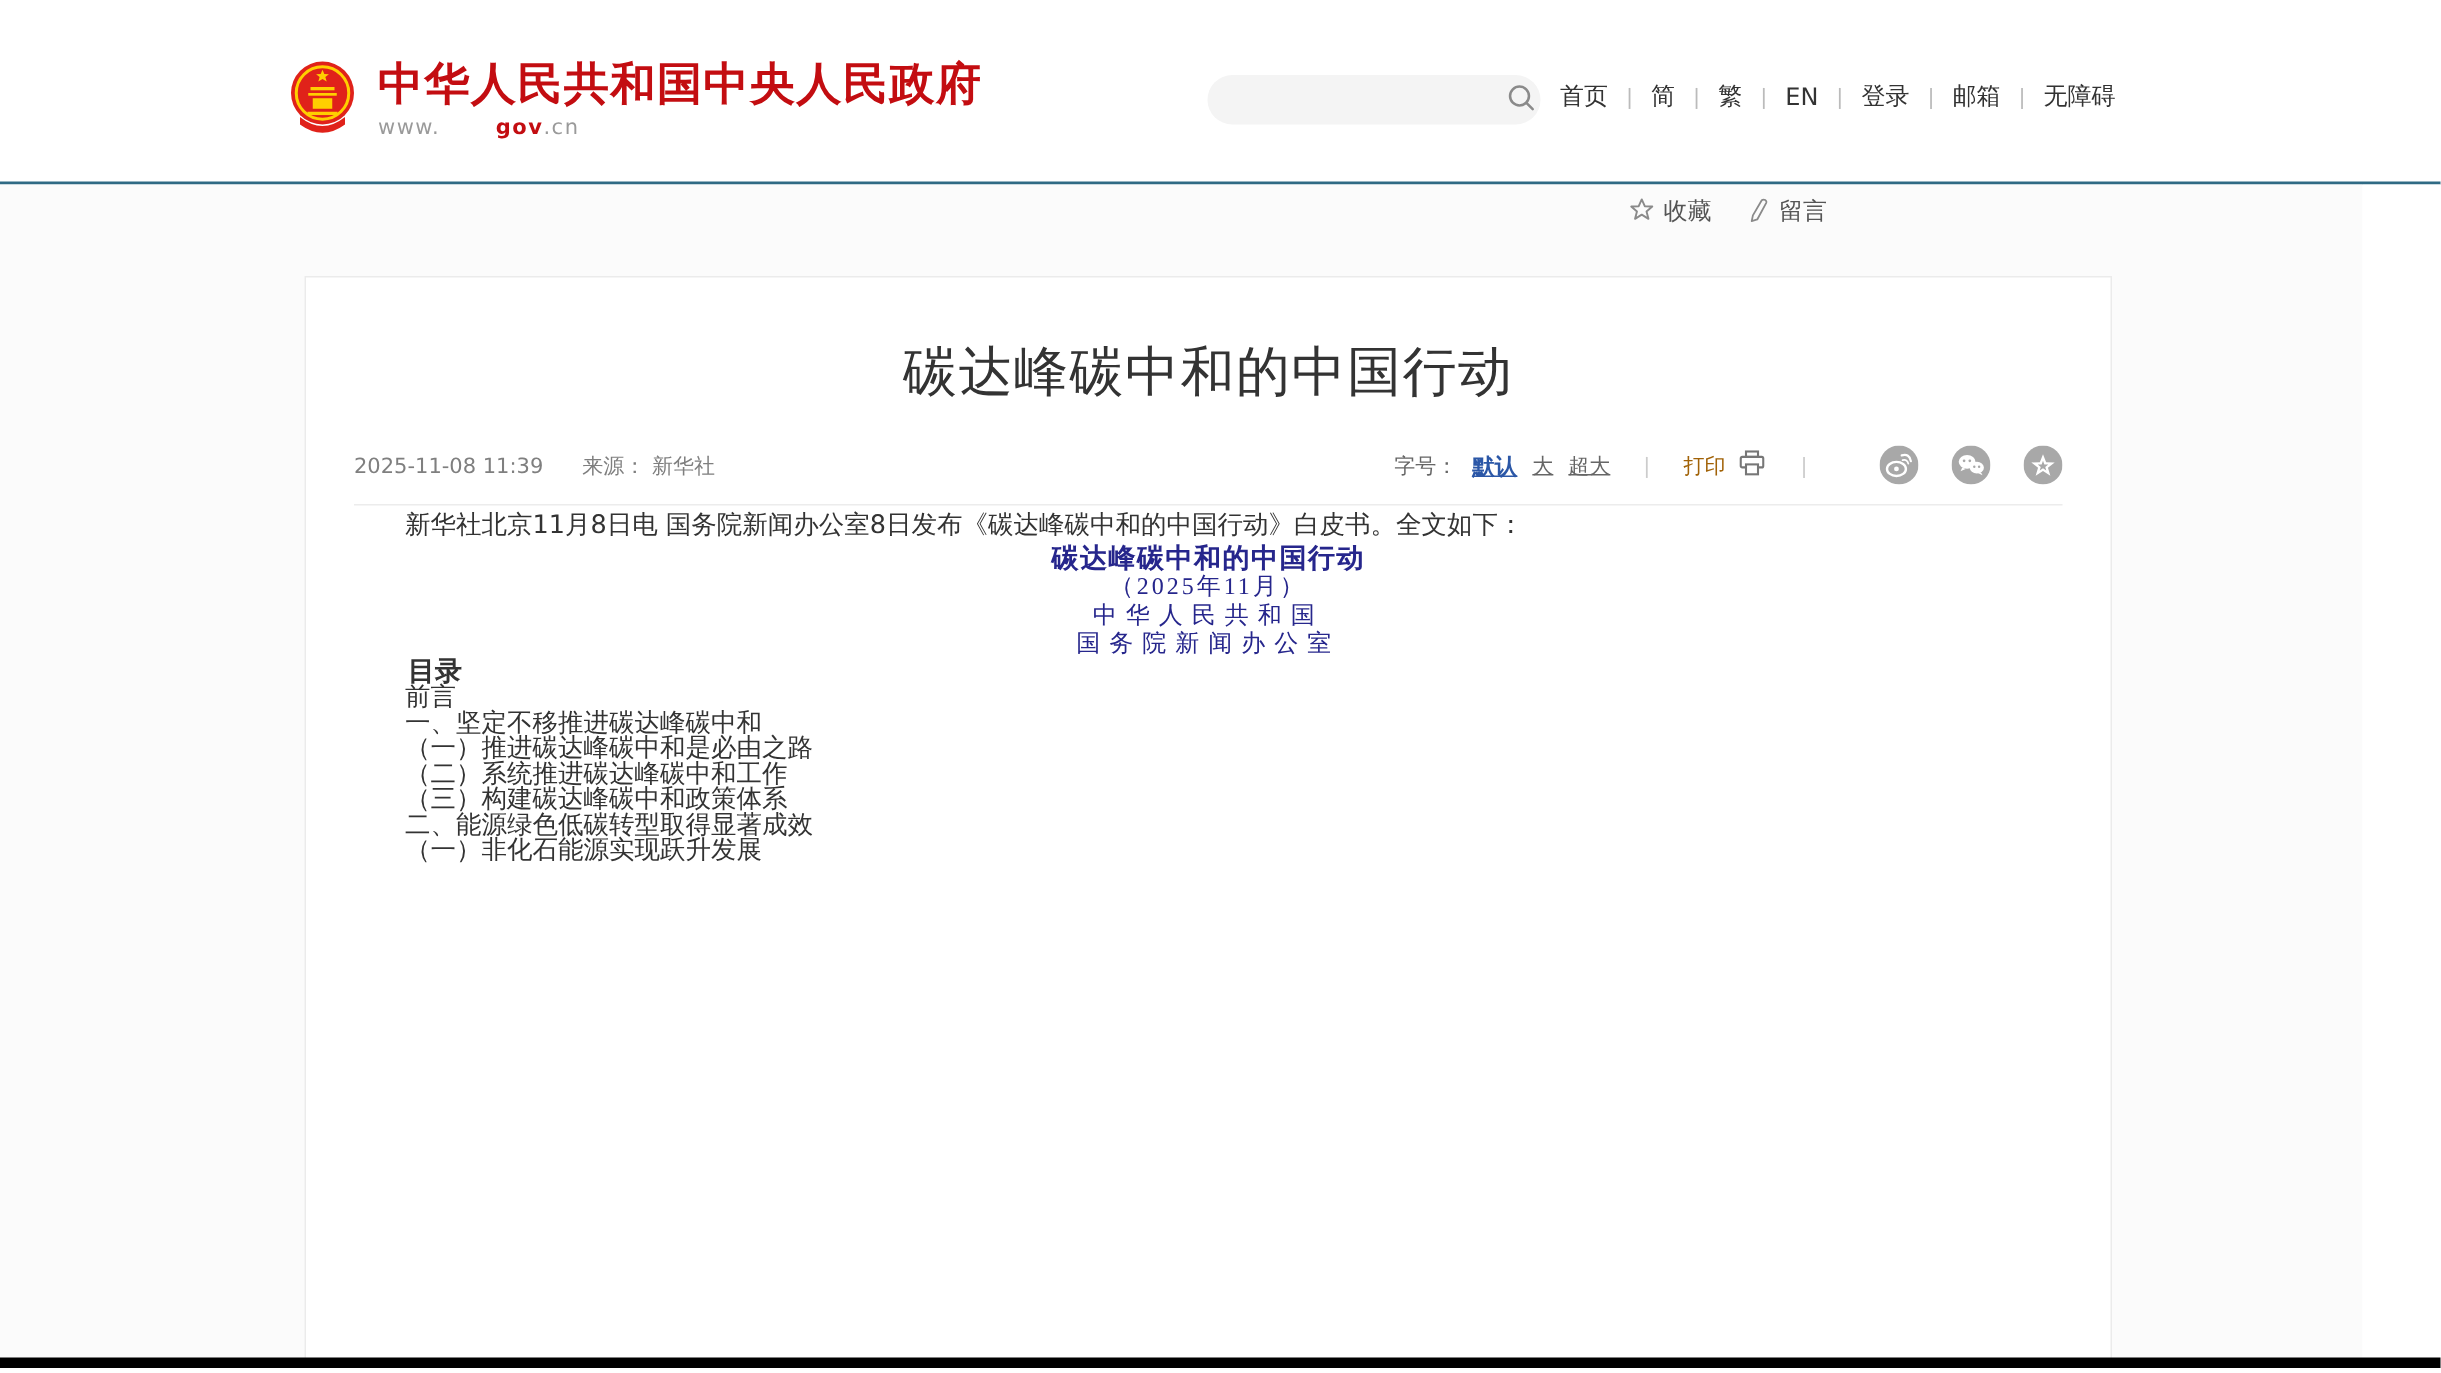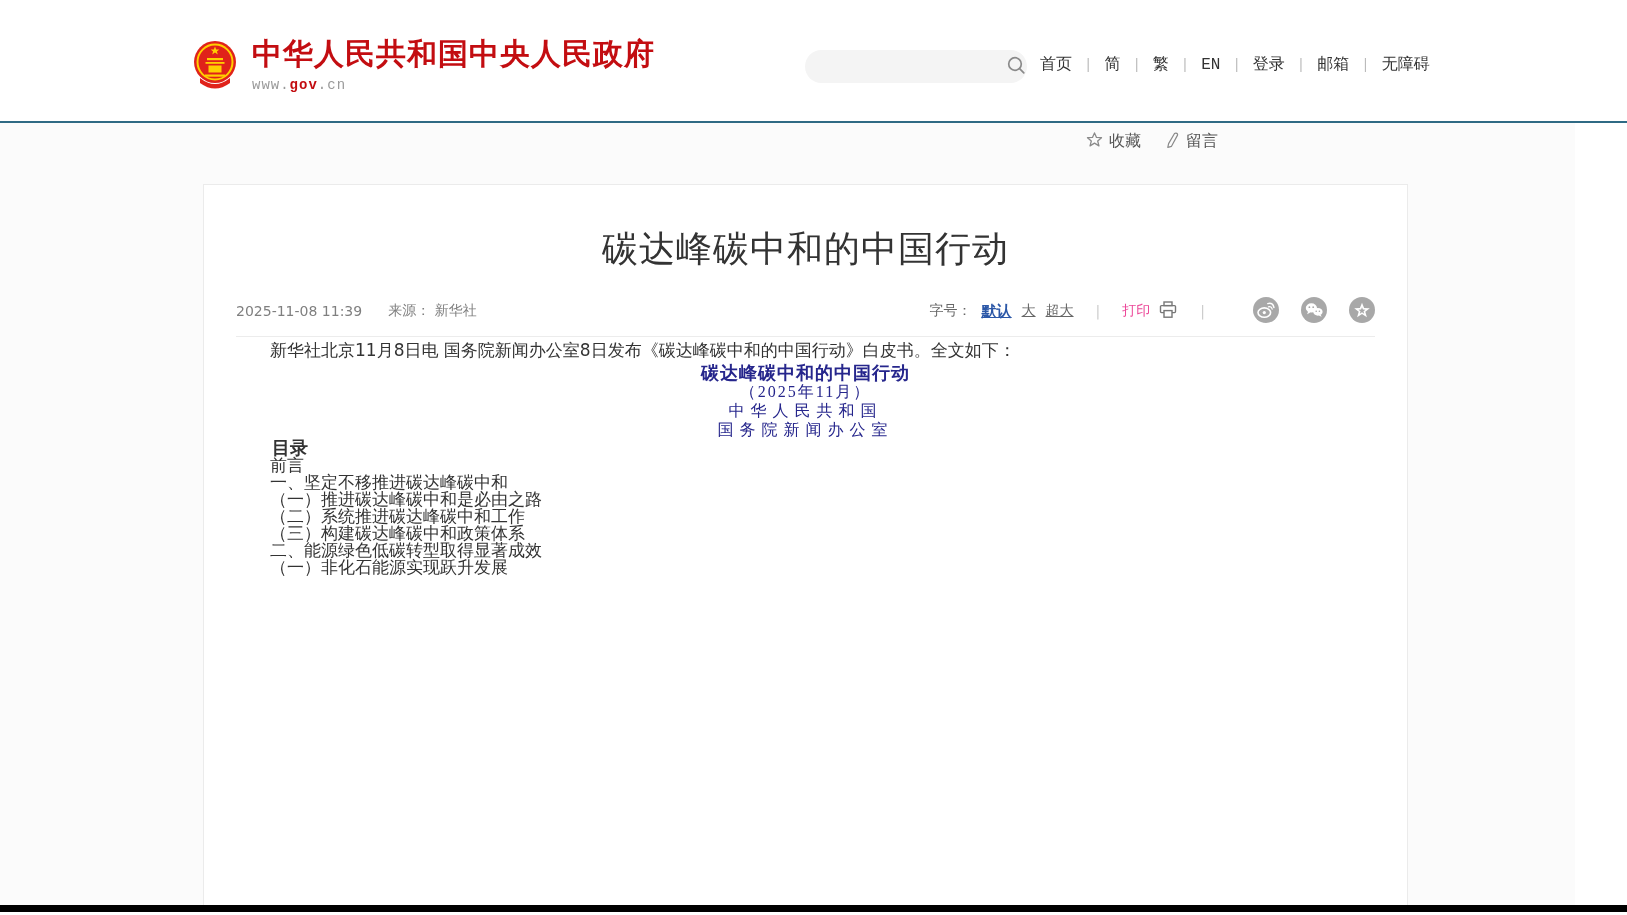--- a/index.html
+++ b/index.html
@@ -5,25 +5,25 @@
   html,body{margin:0;padding:0;}
   body{
     width:1627px;height:915px;position:relative;overflow:hidden;
     background:#ffffff;
     font-family:"DejaVu Sans","Liberation Sans",sans-serif;
     color:#333;
   }
   .abs{position:absolute;}
 
   
-  .header{left:0;top:0;width:1627px;height:142px;background:#fff;font-family:Liberation Mono, monospace;}
+  .header{left:0;top:0;width:1627px;height:142px;background:#fff;}
   .logo{left:192px;top:38px;display:flex;align-items:center;gap:14px;cursor:pointer;}
   .logo-title{font-size:30px;font-weight:bold;color:#c30d11;letter-spacing:1px;line-height:1.1;}
   .logo-url{font-size:14px;color:#9a9a9a;letter-spacing:1px;margin-top:4px;}
-  .logo-url .gov{color:#c30d11;font-weight:bold;}
+  .logo-url .gov{color:#c30d11;font-weight:bold;margin-left:37px;}
 
   .search{left:805px;top:50px;width:222px;height:33px;background:#f4f4f4;border-radius:17px;
     display:flex;align-items:center;}
   .search input{flex:1;height:100%;border:none;background:transparent;outline:none;
     padding:0 6px 0 16px;font-size:14px;color:#333;font-family:inherit;}
   .search-btn{width:34px;height:33px;display:flex;align-items:center;justify-content:center;
     background:transparent;border:none;cursor:pointer;padding:0;}
 
   .nav{left:1040px;top:54px;display:flex;align-items:center;gap:12px;font-size:16px;color:#333;}
   .nav-item{cursor:pointer;white-space:nowrap;}
@@ -48,21 +48,21 @@
     color:#333;letter-spacing:1px;line-height:1;}
 
   .meta-row{margin-top:31px;height:26px;display:flex;justify-content:space-between;
     align-items:center;font-size:14px;color:#7f7f7f;}
   .meta-left{display:flex;align-items:center;gap:26px;}
   .meta-right{display:flex;align-items:center;color:#666;}
   .fs-label{color:#666;}
   .fs-opt{cursor:pointer;margin-left:10px;text-decoration:underline;}
   .fs-opt.selected{color:#2b57a7;font-weight:bold;font-size:15px;}
   .pipe{color:#ccc;margin:0 22px;}
-  .print{display:flex;align-items:center;gap:8px;cursor:pointer;color:#ec4899;}
+  .print{display:flex;align-items:center;gap:8px;cursor:pointer;color:#a16207;}
   .share{display:flex;align-items:center;gap:22px;margin-left:26px;}
   .share-btn{width:26px;height:26px;border:none;background:transparent;padding:0;cursor:pointer;
     display:flex;align-items:center;justify-content:center;}
 
   .meta-divider{margin-top:12px;border-bottom:1px solid #ececec;height:0;}
 
   .card-body p{margin:0;}
   .lead{margin-top:54px;font-size:17px;line-height:27px;color:#333;text-indent:2em;}
 
   .doc-block{text-align:center;}

